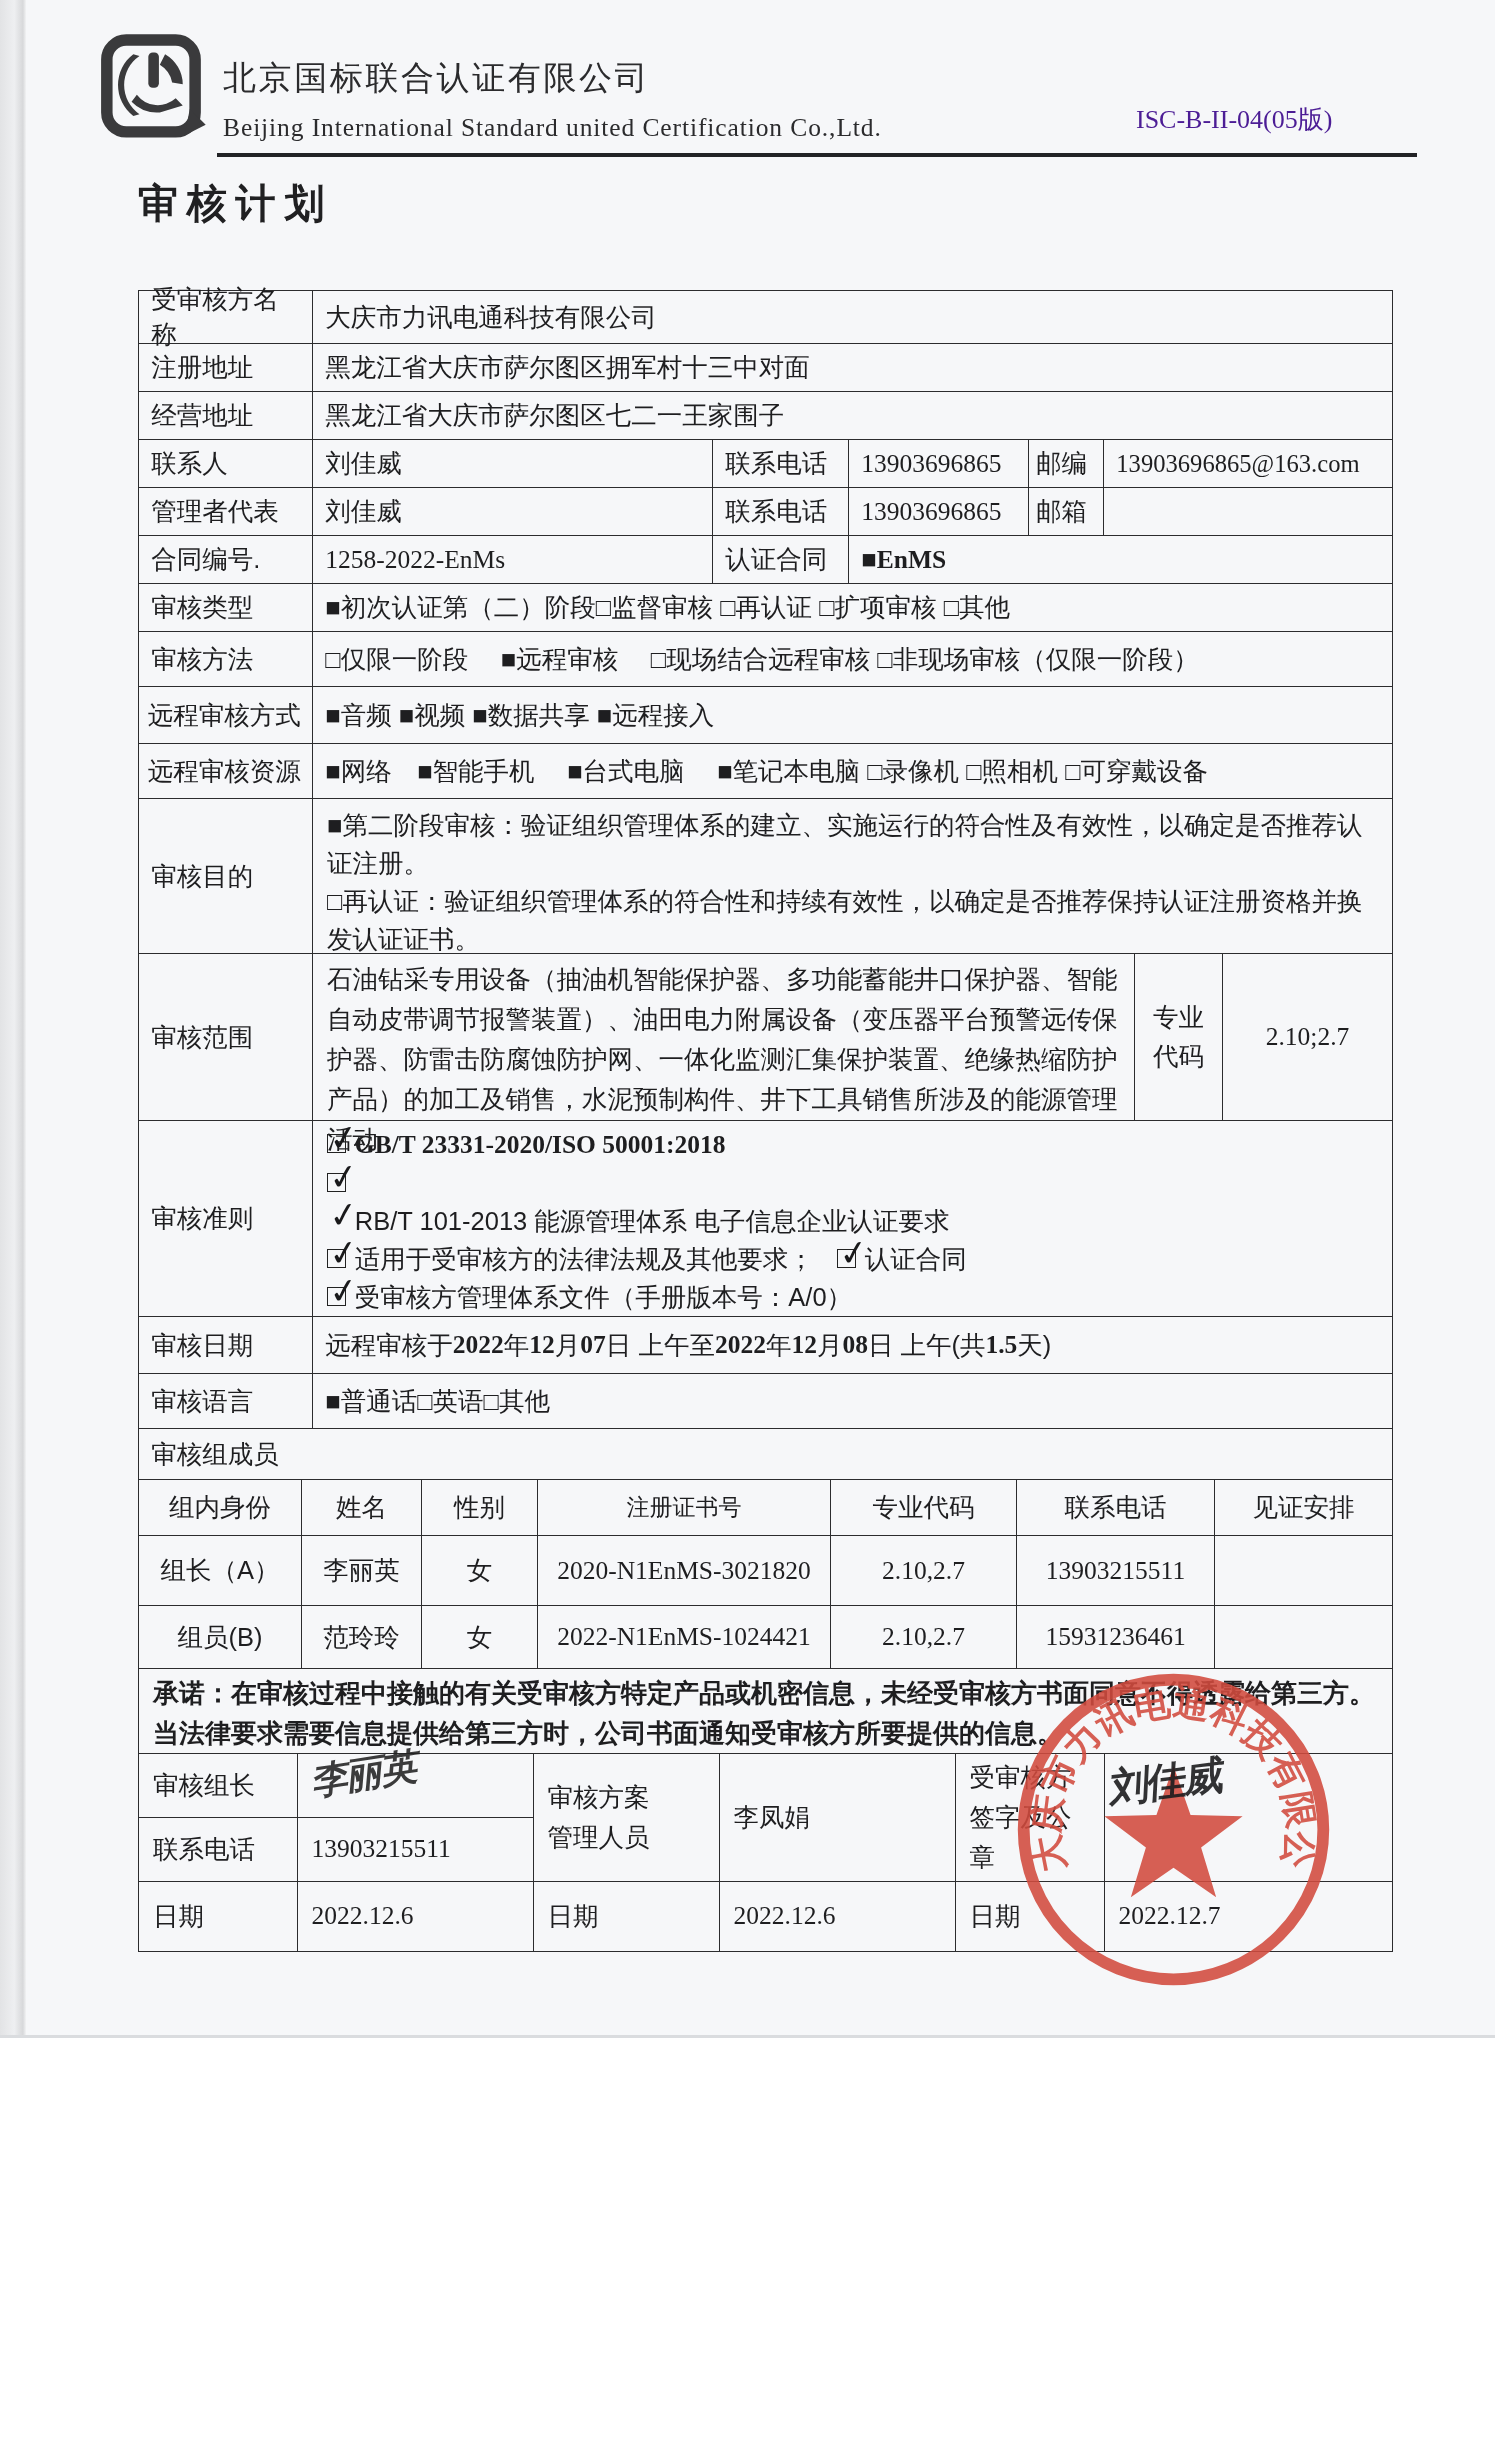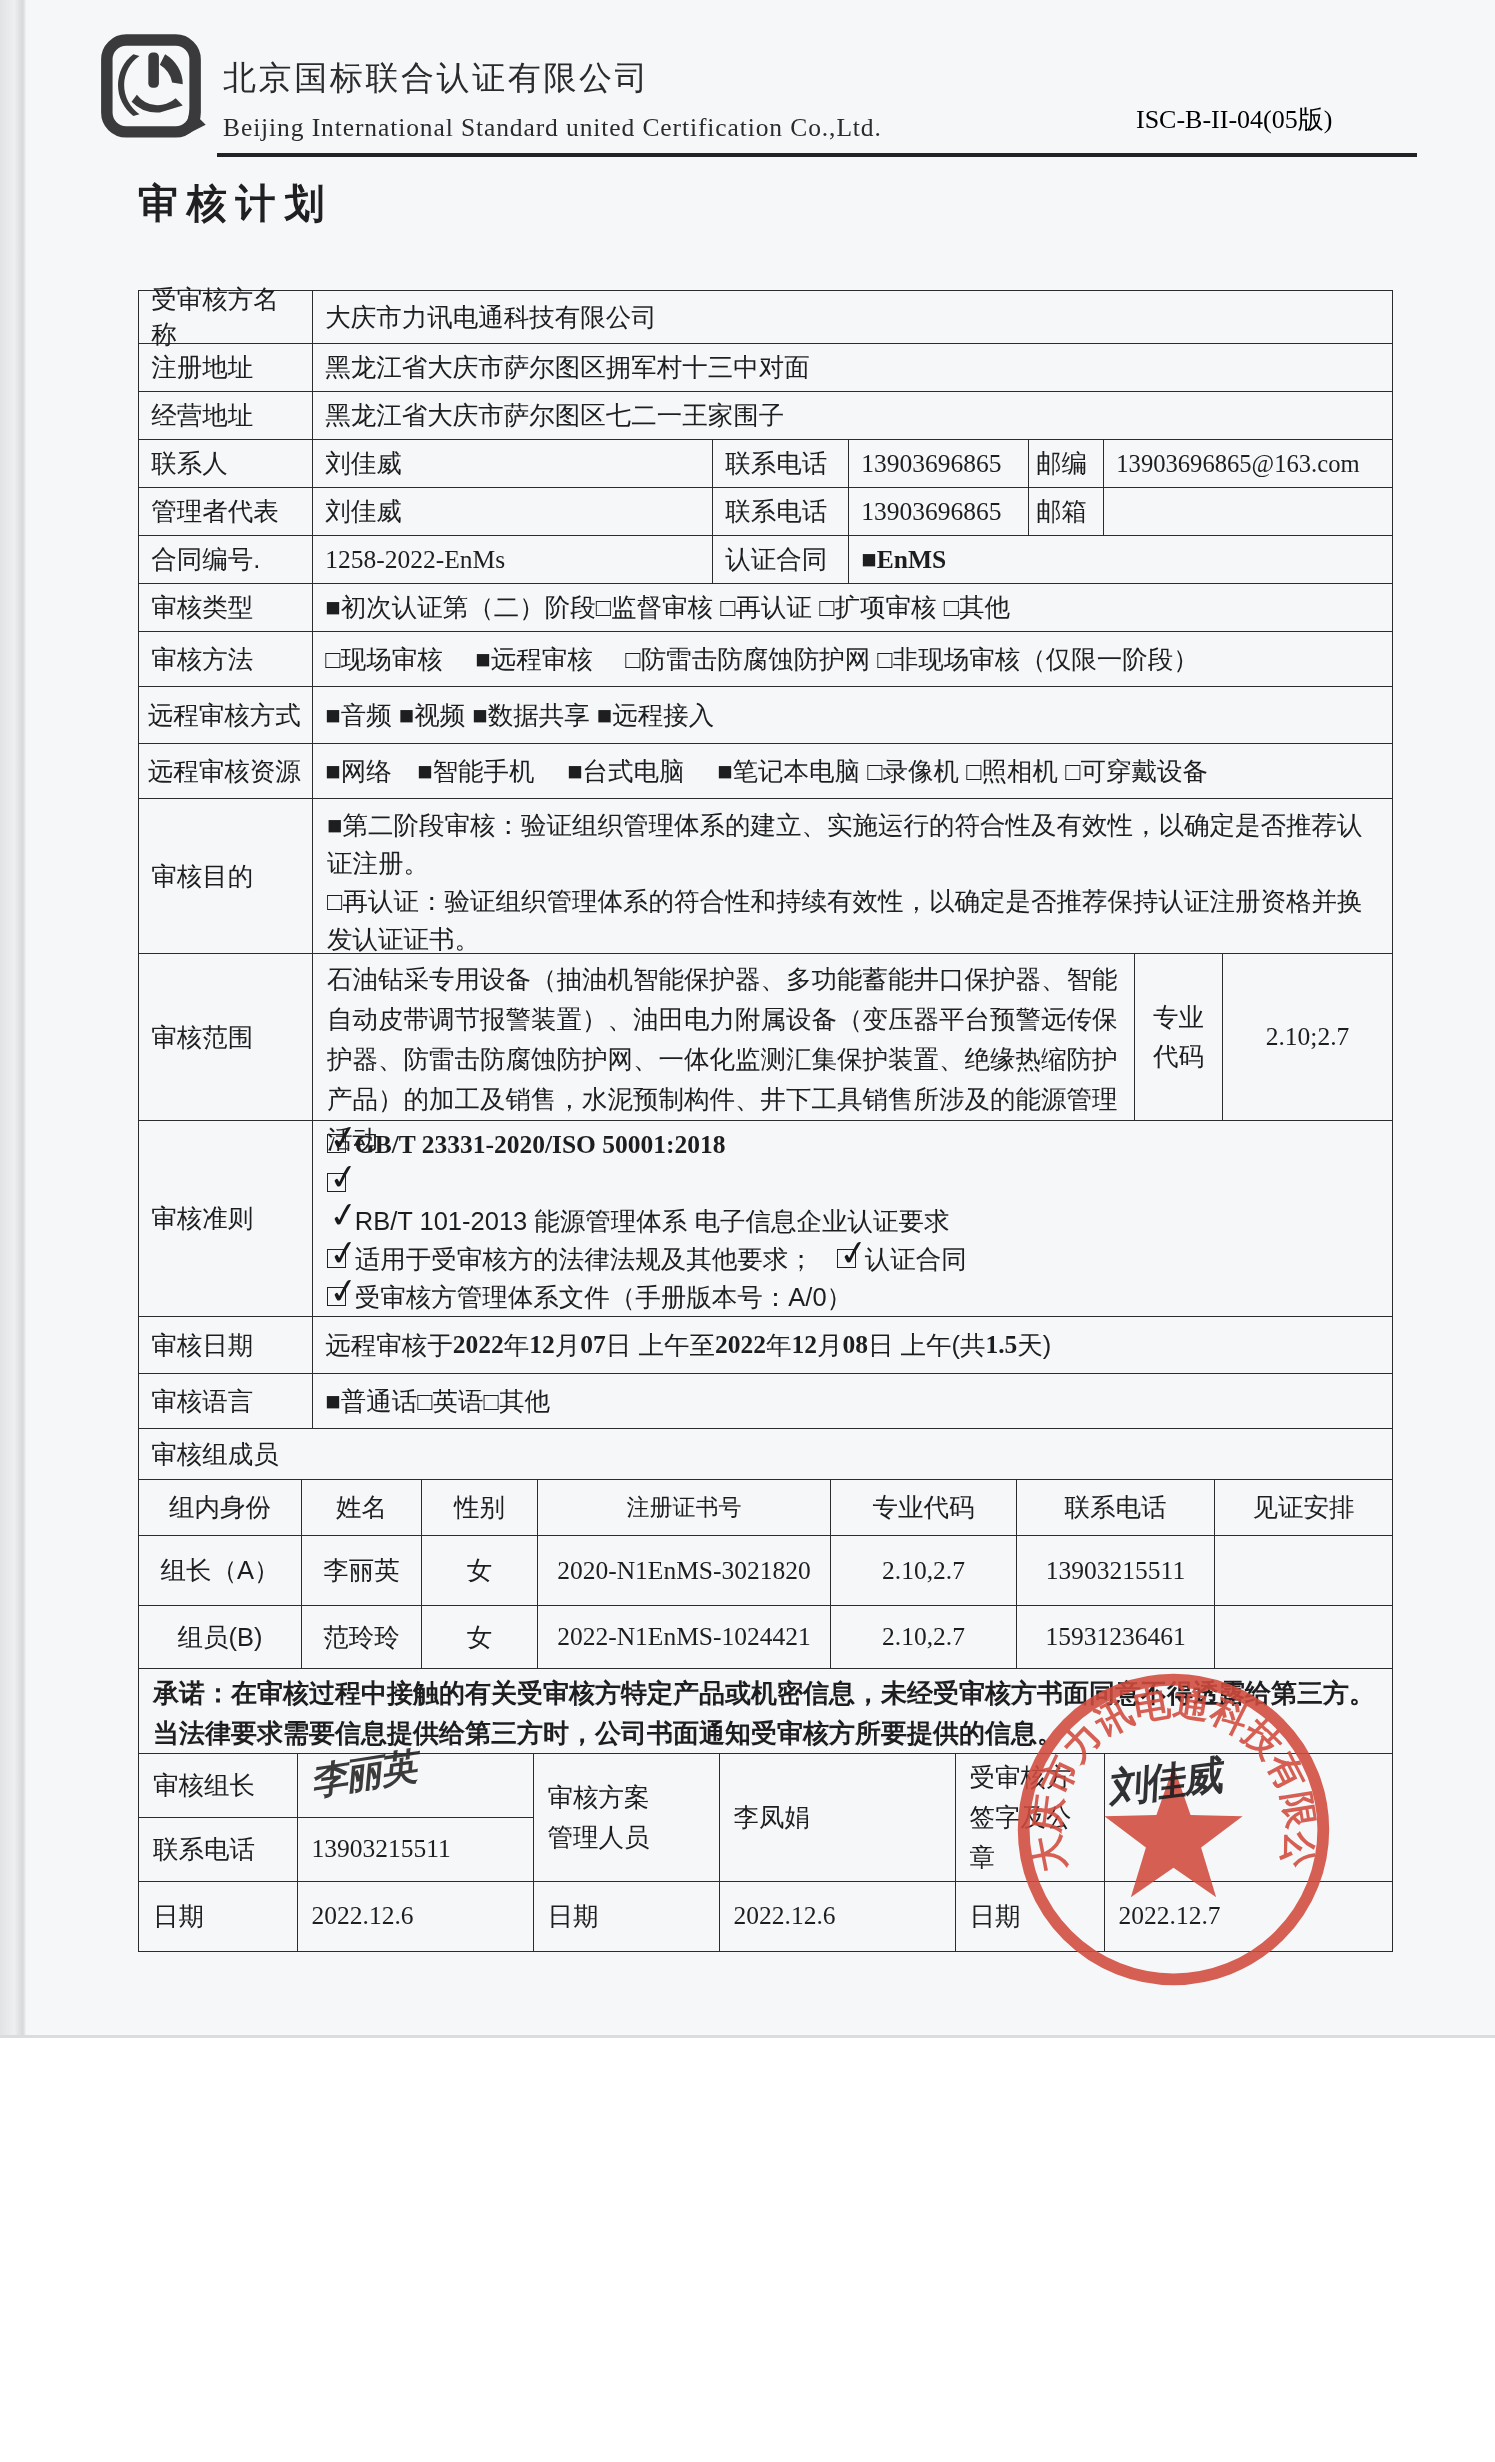--- a/index.html
+++ b/index.html
@@ -12,21 +12,21 @@
   .sheet{position:absolute;left:0;top:0;width:1495px;height:2037px;background:#f6f7f9}
   .sheet-edge-left{position:absolute;left:0;top:0;width:26px;height:2037px;
     background:linear-gradient(90deg,#e2e3e5 0%,#eeeff1 55%,#d7d8da 88%,#f2f3f4 100%)}
   .sheet-edge-bottom{position:absolute;left:0;top:2035px;width:1495px;height:2.6px;background:#dadcdf}
 
   
   .logo{position:absolute;left:98px;top:33px;width:113px;height:113px}
   .company-cn{position:absolute;left:223px;top:56px;font-size:33px;letter-spacing:2.6px;color:#2b2b2d}
   .company-en{position:absolute;left:223px;top:113px;font-size:25.5px;color:#2b2b2d;
     font-family:"Liberation Serif","DejaVu Serif",serif;letter-spacing:0.9px}
-  .form-code{position:absolute;left:1136px;top:102px;font-size:26px;color:#000000;
+  .form-code{position:absolute;left:1136px;top:102px;font-size:26px;color:#4c1d95;
     font-family:"Liberation Serif","DejaVu Serif",serif}
   .header-rule{position:absolute;left:217px;top:153px;width:1200px;height:3.5px;background:#222326}
   .doc-title{position:absolute;left:138px;top:176px;width:1253px;
     font-size:40px;font-weight:bold;letter-spacing:8.8px;color:#202022}
 
   
   .doc{position:absolute;left:138px;top:290px;width:1253px;border:1.8px solid #2c2c2e;background:transparent}
   .row{display:flex;border-bottom:1.8px solid #2c2c2e;align-items:stretch}
   .row:last-child{border-bottom:none}
   .cell{border-right:1.8px solid #2c2c2e;box-sizing:border-box;display:flex;align-items:center;
@@ -131,21 +131,21 @@
     </div>
   </div>
 
   <div class="row" style="height:47px">
     <div class="cell label">审核类型</div>
     <div class="cell grow">■初次认证第（二）阶段□监督审核 □再认证 □扩项审核  □其他</div>
   </div>
 
   <div class="row" style="height:54px">
     <div class="cell label">审核方法</div>
-    <div class="cell grow">□现场审核　 ■远程审核 　□防雷击防腐蚀防护网 □非现场审核（仅限一阶段）</div>
+    <div class="cell grow">□仅限一阶段　 ■远程审核 　□现场结合远程审核 □非现场审核（仅限一阶段）</div>
   </div>
 
   <div class="row" style="height:56px">
     <div class="cell label" style="padding:0 8.8px">远程审核方式</div>
     <div class="cell grow">■音频 ■视频 ■数据共享 ■远程接入</div>
   </div>
 
   <div class="row" style="height:54px">
     <div class="cell label" style="padding:0 8.8px">远程审核资源</div>
     <div class="cell grow">■网络　■智能手机　 ■台式电脑 　■笔记本电脑 □录像机 □照相机 □可穿戴设备</div>

